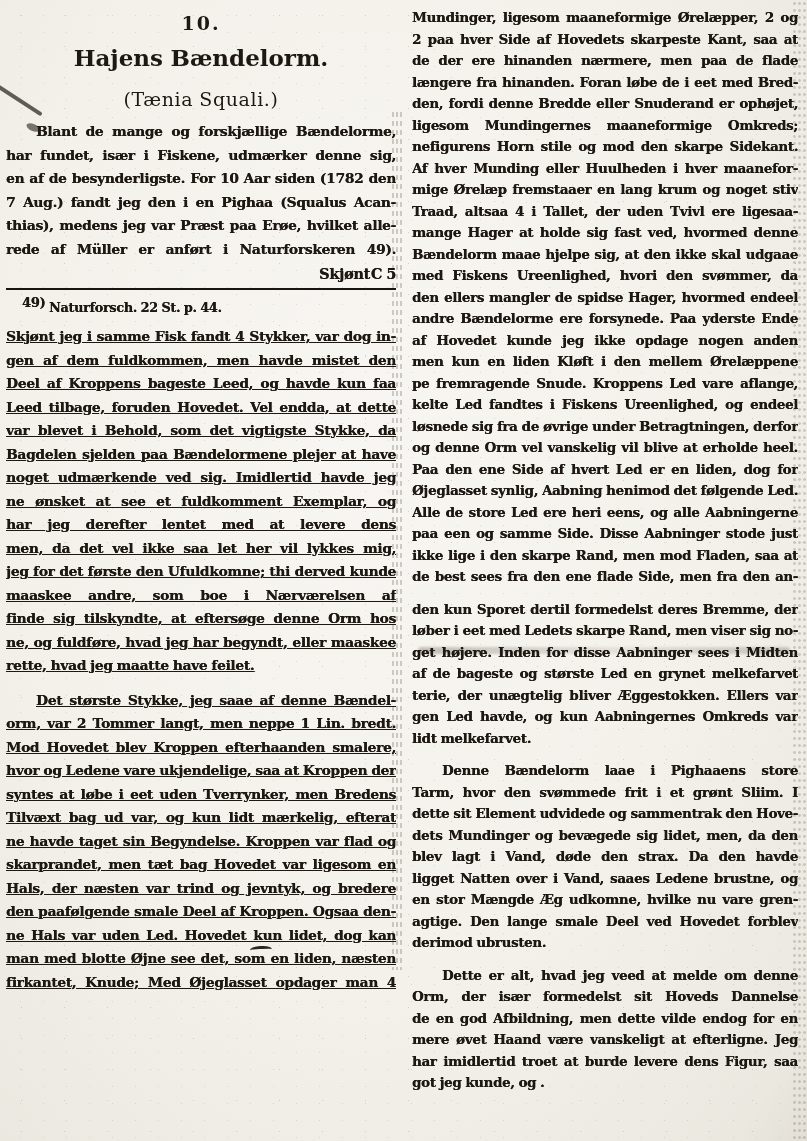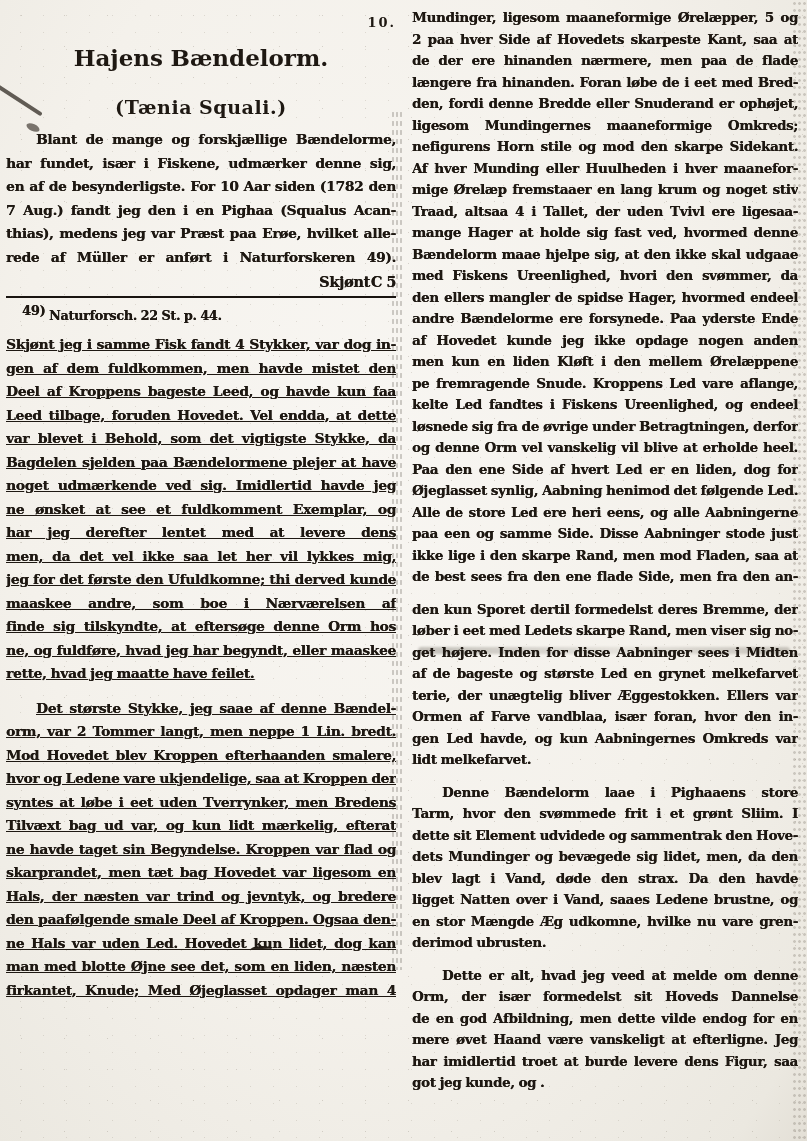--- a/index.html
+++ b/index.html
@@ -49,23 +49,23 @@
   .squiggle{
     position:absolute;left:250px;top:946px;width:22px;height:5px;
     border-top:3px solid #2c261f;border-radius:45%;transform:rotate(-3deg);
   }
 
   .col{position:absolute;font-weight:700;}
   .col-left{left:6px;top:10px;width:390px;--lh:23.5px;font-size:13.8px;}
   .col-right{left:412px;top:7px;width:386px;--lh:21.5px;font-size:13.4px;}
   .col, .col *{letter-spacing:-0.3px;word-spacing:-0.5px;}
 
-  .pagenum{text-align:right;font-size:13px;letter-spacing:2px !important;height:26px;line-height:26px;}
+  .pagenum{text-align:center;font-size:19px;letter-spacing:2px !important;height:26px;line-height:26px;}
   .doc-title{text-align:center;font-size:23px;height:30px;line-height:30px;margin-top:7px;letter-spacing:0 !important;}
-  .doc-subtitle{text-align:center;font-size:19px;font-weight:700;height:28px;line-height:28px;margin-top:20px;letter-spacing:.6px !important;}
+  .doc-subtitle{text-align:center;font-size:19px;font-weight:400;height:28px;line-height:28px;margin-top:12px;letter-spacing:.6px !important;}
   .intro-wrap{margin-top:7px;}
 
   .tline{
     height:var(--lh);line-height:var(--lh);
     text-align:justify;overflow:hidden;
     text-shadow:.25px 0 0 currentColor;
   }
   .tline::after{content:"";display:inline-block;width:100%;height:0;vertical-align:top;}
   .tline.end{text-align:left;}
   .tline.end::after{display:none;}
@@ -144,21 +144,21 @@
           <div class="tline">ne Hals var uden Led.  Hovedet kun lidet, dog kan</div>
           <div class="tline">man med blotte Øjne see det, som en liden, næsten</div>
           <div class="tline">firkantet, Knude; Med Øjeglasset opdager man 4</div>
         </div>
       </div>
   </div>
 
   <div class="col col-right">
     <div>
         <div class="block">
-          <div class="tline">Mundinger, ligesom maaneformige Ørelæpper, 5 og</div>
+          <div class="tline">Mundinger, ligesom maaneformige Ørelæpper, 2 og</div>
           <div class="tline">2 paa hver Side af Hovedets skarpeste Kant, saa at</div>
           <div class="tline">de der ere hinanden nærmere, men paa de flade Sider</div>
           <div class="tline">længere fra hinanden.  Foran løbe de i eet med Bred-</div>
           <div class="tline">den, fordi denne Bredde eller Snuderand er ophøjet,</div>
           <div class="tline">ligesom Mundingernes maaneformige Omkreds; Maa-</div>
           <div class="tline">nefigurens Horn stile og mod den skarpe Sidekant.</div>
           <div class="tline">Af hver Munding eller Huulheden i hver maanefor-</div>
           <div class="tline">mige Ørelæp fremstaaer en lang krum og noget stiv</div>
           <div class="tline">Traad, altsaa 4 i Tallet, der uden Tvivl ere ligesaa-</div>
           <div class="tline">mange Hager at holde sig fast ved, hvormed denne</div>
@@ -178,32 +178,32 @@
           <div class="tline">paa een og samme Side.  Disse Aabninger stode just</div>
           <div class="tline">ikke lige i den skarpe Rand, men mod Fladen, saa at</div>
           <div class="tline">de best sees fra den ene flade Side, men fra den an-</div>
         </div>
         <div class="block gap">
           <div class="tline">den kun Sporet dertil formedelst deres Bremme, der</div>
           <div class="tline">løber i eet med Ledets skarpe Rand, men viser sig no-</div>
           <div class="tline">get højere.  Inden for disse Aabninger sees i Midten</div>
           <div class="tline">af de bageste og største Led en grynet melkefarvet Ma-</div>
           <div class="tline">terie, der unægtelig bliver Æggestokken.  Ellers var</div>
-          <div class="tline">Ormen af Farve vandblaa, især foran, hvor den in-</div>
           <div class="tline">gen Led havde, og kun Aabningernes Omkreds var</div>
           <div class="tline end">lidt melkefarvet.</div>
         </div>
         <div class="block gap">
           <div class="tline indent">Denne Bændelorm laae i Pighaaens store</div>
           <div class="tline">Tarm, hvor den svømmede frit i et grønt Sliim.  I</div>
           <div class="tline">dette sit Element udvidede og sammentrak den Hove-</div>
           <div class="tline">dets Mundinger og bevægede sig lidet, men, da den</div>
           <div class="tline">blev lagt i Vand, døde den strax.  Da den havde</div>
           <div class="tline">ligget Natten over i Vand, saaes Ledene brustne, og</div>
           <div class="tline">en stor Mængde Æg udkomne, hvilke nu vare gren-</div>
+          <div class="tline">agtige.  Den lange smale Deel ved Hovedet forblev</div>
           <div class="tline end">derimod ubrusten.</div>
         </div>
         <div class="block gap">
           <div class="tline indent">Dette er alt, hvad jeg veed at melde om denne</div>
           <div class="tline">Orm, der især formedelst sit Hoveds Dannelse fortjen-</div>
           <div class="tline">de en god Afbildning, men dette vilde endog for en</div>
           <div class="tline">mere øvet Haand være vanskeligt at efterligne.  Jeg</div>
           <div class="tline">har imidlertid troet at burde levere dens Figur, saa</div>
           <div class="tline end">got jeg kunde, og .</div>
         </div>

